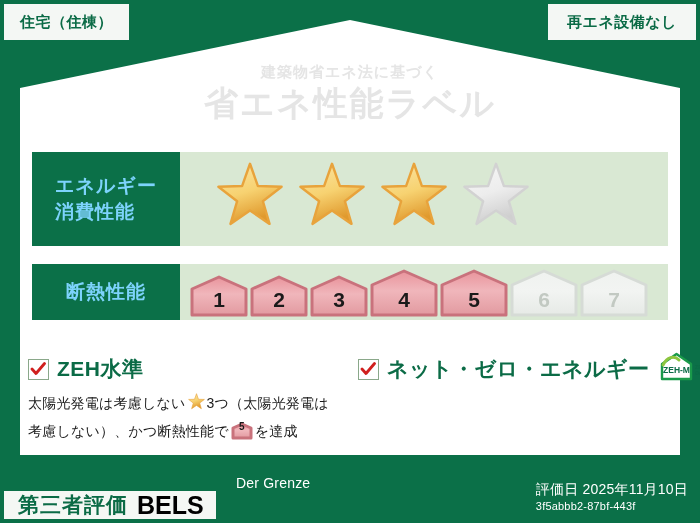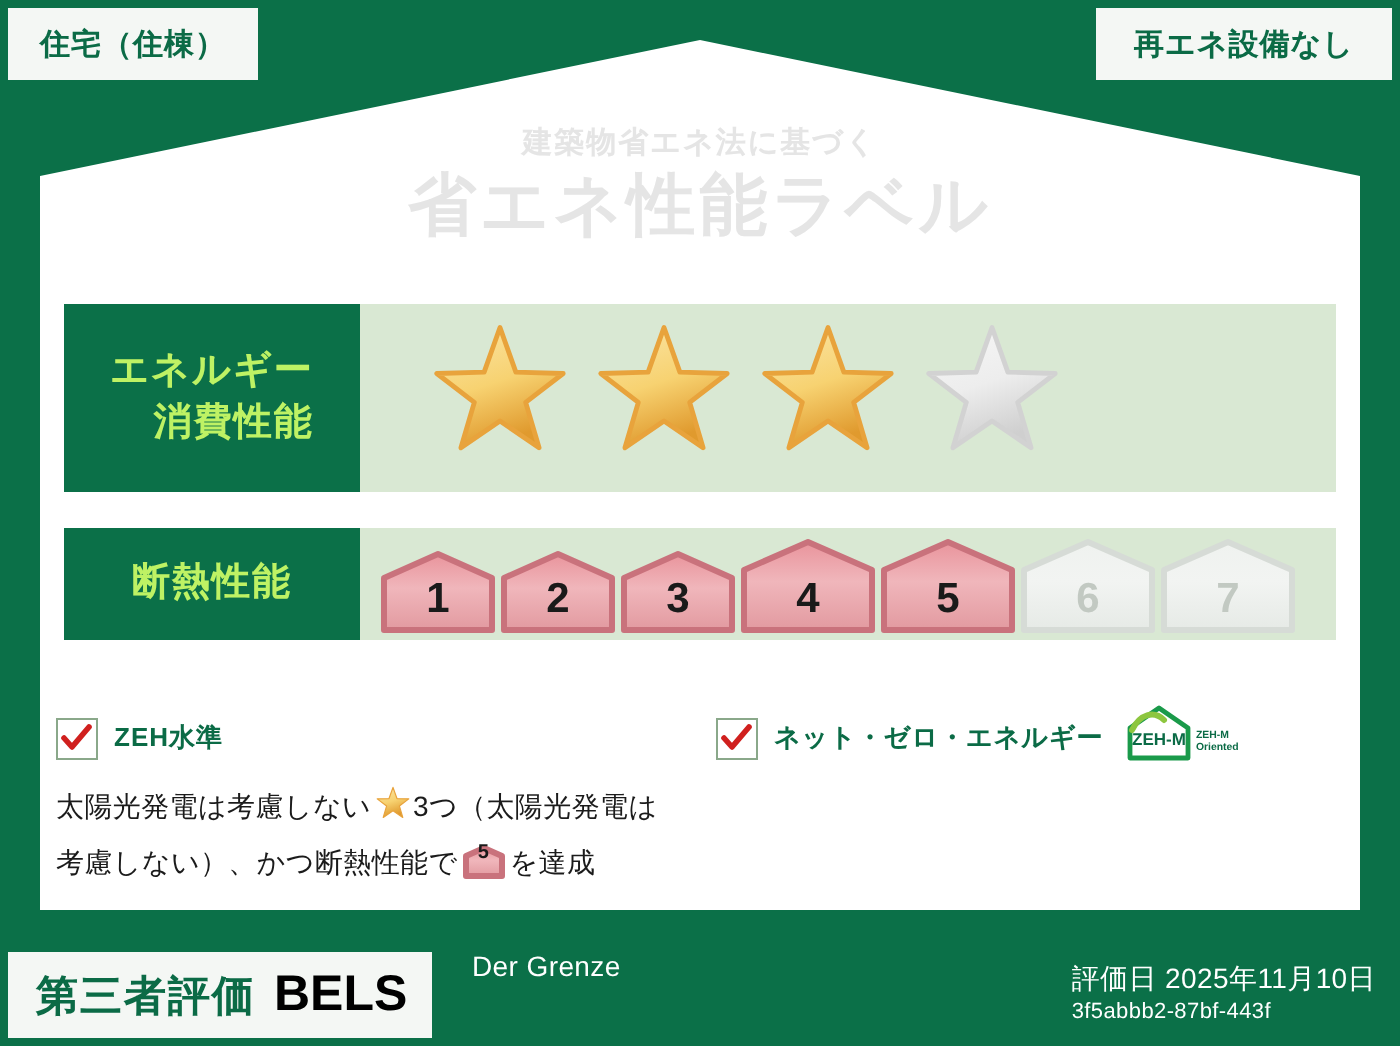--- a/index.html
+++ b/index.html
@@ -81,31 +81,31 @@
     left: 32px;
     width: 636px;
     display: flex;
     align-items: stretch;
   }
   #row-energy { top: 152px; height: 94px; }
   #row-insulation { top: 264px; height: 56px; }
 
   .metric-name {
     background: #0b7048;
-    color: #bef264;
+    color: #7dd3fc;
     font-weight: bold;
     font-size: 19px;
     letter-spacing: 1px;
     line-height: 26px;
     width: 148px;
     flex: 0 0 148px;
     display: flex;
     align-items: center;
     justify-content: center;
-    text-align: right;
+    text-align: left;
   }
   .metric-value {
     flex: 1 1 auto;
     background: #d9e8d3;
     display: flex;
     align-items: center;
   }
   #energy-stars {
     padding-left: 32px;
     gap: 6px;
@@ -150,21 +150,21 @@
   }
   .checkbox {
     flex: 0 0 auto;
     width: 21px; height: 21px;
     border: 1.5px solid #8aa88a;
     background: #ffffff;
     position: relative;
   }
   .checkbox svg { position: absolute; left: 1px; top: 1px; }
   .criteria-title {
-    font-size: 13px;
+    font-size: 21px;
     font-weight: bold;
     color: #0b6b46;
     letter-spacing: .5px;
     white-space: nowrap;
   }
   .zehm-logo { flex: 0 0 auto; margin-left: 2px; }
 
   .criteria-body {
     margin-top: 9px;
     font-size: 14px;
@@ -173,21 +173,21 @@
     letter-spacing: .2px;
   }
   .inline-star { vertical-align: -3px; margin: 0 1px; }
   .inline-grade { vertical-align: -4px; margin: 0 2px; }
 
   
   #footer-badge {
     position: absolute;
     z-index: 6;
     left: 4px; bottom: 4px;
-    height: 43px;
+    height: 28px;
     background: #f4f7f4;
     display: flex;
     align-items: center;
     padding: 0 12px 0 14px;
   }
   #footer-third-party {
     font-size: 21px;
     font-weight: bold;
     color: #0b6b46;
     letter-spacing: 1px;

